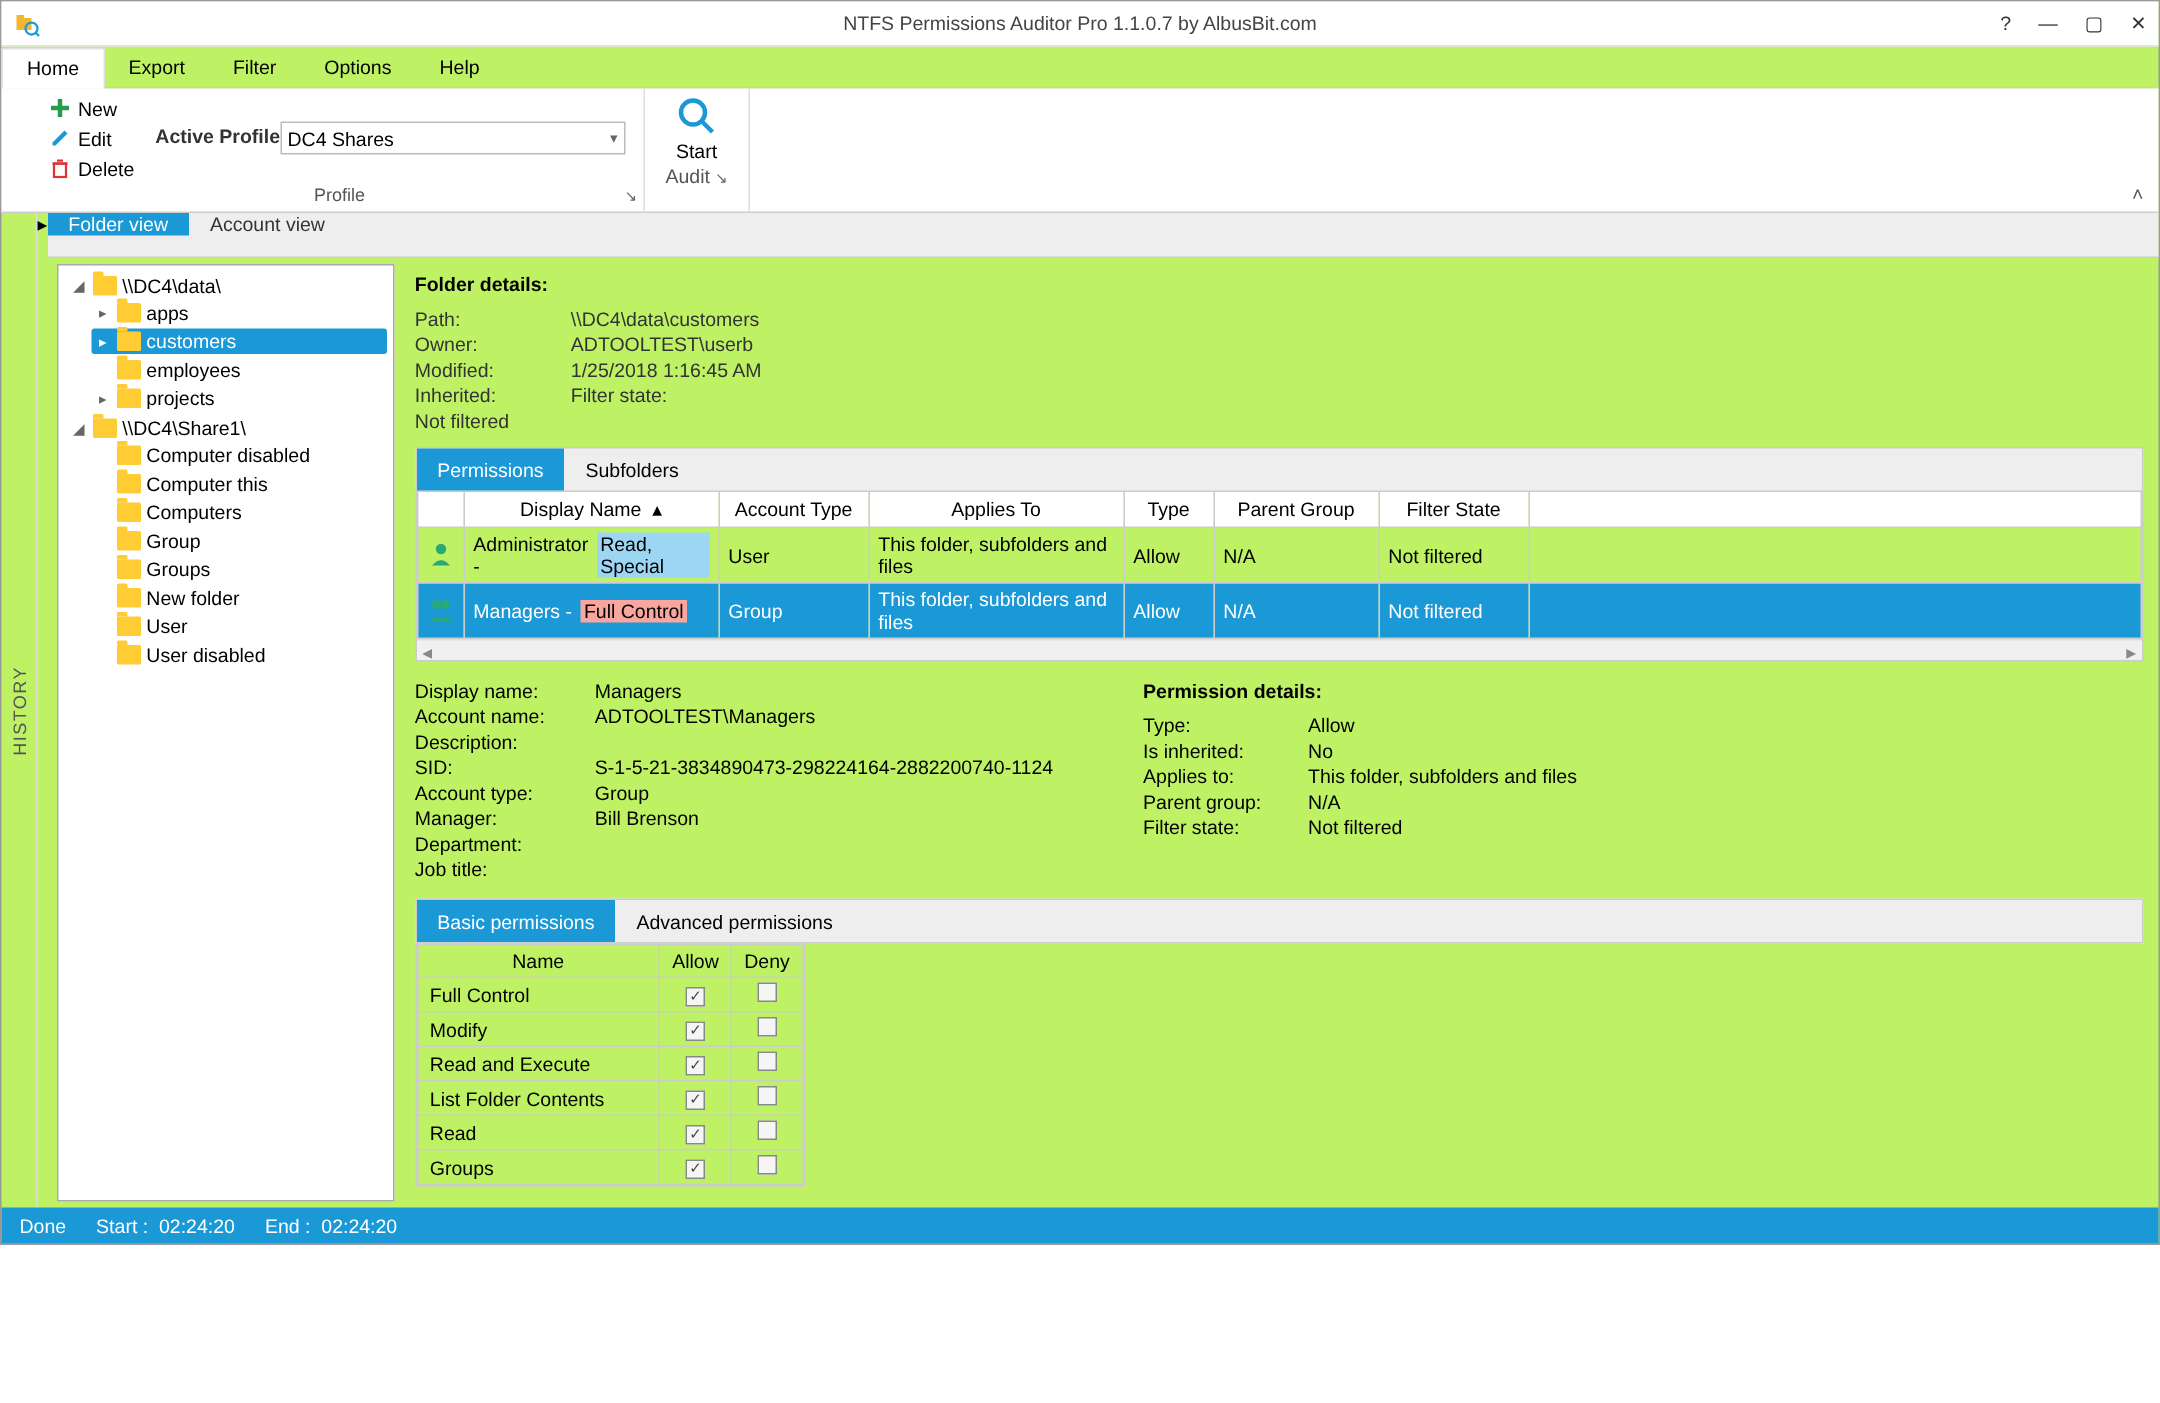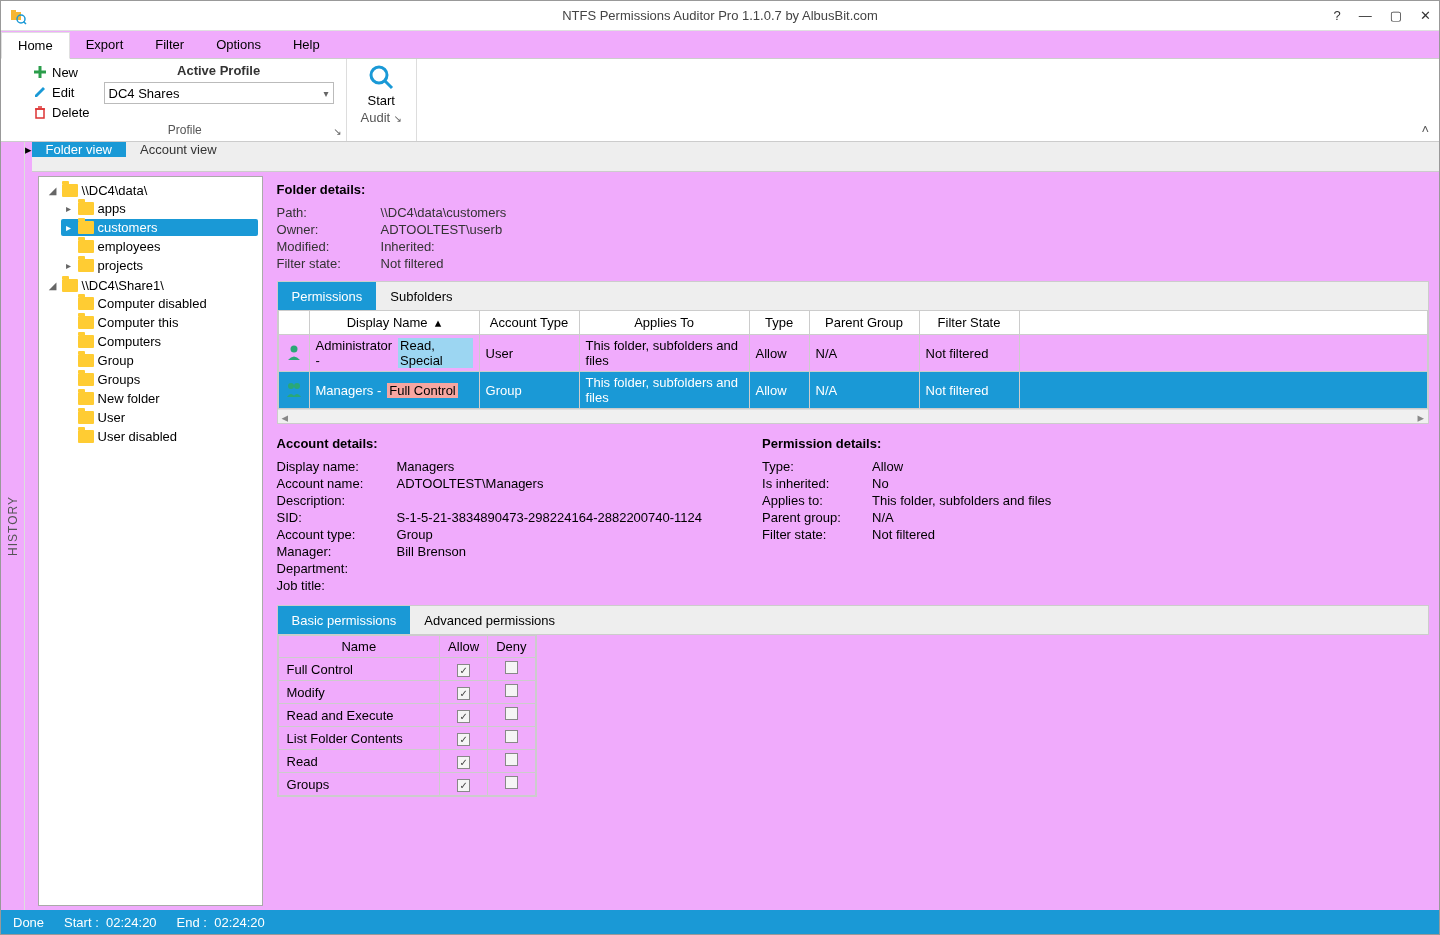--- a/index.html
+++ b/index.html
@@ -1,39 +1,39 @@
 <!DOCTYPE html>
 <html><head>
 <meta charset="utf-8">
 <style>
 * { box-sizing: border-box; margin: 0; padding: 0; font-family: "Segoe UI", Tahoma, sans-serif; font-size: 13px; }
 body { background: #fff; color: #000; overflow: hidden; }
 
-.window { width: 1440px; height: 935px; border: 1px solid #999; display: flex; flex-direction: column; background: #f0abfc; }
+.window { width: 1440px; height: 830px; border: 1px solid #999; display: flex; flex-direction: column; background: #bef264; }
 
 
 .titlebar { height: 30px; display: flex; align-items: center; padding: 0 8px; background: #fff; border-bottom: 1px solid #e0e0e0; position: relative; }
 .titlebar .app-icon { width: 18px; height: 18px; margin-right: 6px; }
 .titlebar .title { position: absolute; left: 50%; transform: translateX(-50%); color: #444; }
 .titlebar .win-controls { margin-left: auto; display: flex; gap: 18px; font-size: 14px; color: #333; }
 
 
 .menubar { height: 28px; display: flex; align-items: center; border-bottom: 1px solid #ccc; }
 .menubar .menu-item { padding: 5px 16px; cursor: default; }
 .menubar .menu-item.active { border: 1px solid #e0e0e0; border-bottom: 1px solid #fff; background: #fff; position: relative; top: 1px; }
 
 
 .ribbon { display: flex; border-bottom: 1px solid #ccc; padding: 0; background: #fff; }
 .ribbon-group { border-right: 1px solid #ddd; padding: 4px 6px 2px 6px; display: flex; flex-direction: column; position: relative; }
 .ribbon-group-body { display: flex; flex: 1; }
 .ribbon-group-label { text-align: center; color: #555; font-size: 12px; padding: 2px 0; }
 .ribbon-vert-buttons { display: flex; flex-direction: column; gap: 2px; padding-right: 6px; }
 .ribbon-vert-buttons .rbtn { display: flex; align-items: center; gap: 4px; padding: 1px 2px; cursor: default; }
 .rbtn .ico { width: 16px; height: 16px; display: inline-flex; align-items: center; justify-content: center; }
-.profile-pane { display: flex; flex-direction: column; align-items: center; padding: 0 6px; }
+.profile-pane { display: flex; flex-direction: row; align-items: center; padding: 0 6px; }
 .profile-label-top { font-weight: 600; color: #333; margin-bottom: 4px; }
 .profile-select { width: 230px; height: 22px; border: 1px solid #bbb; padding: 0 4px; display: flex; align-items: center; justify-content: space-between; cursor: default; }
 .audit-group { display: flex; flex-direction: column; align-items: center; justify-content: flex-start; padding: 4px 14px; }
 .audit-btn { display: flex; flex-direction: column; align-items: center; cursor: default; gap: 2px; text-align: center; }
 .ribbon-launcher { position: absolute; right: 4px; bottom: 4px; font-size: 10px; color: #666; cursor: default; }
 .ribbon-collapse { margin-left: auto; padding: 4px 10px; color: #555; align-self: flex-end; }
 
 
 .main { display: flex; flex: 1; min-height: 0; }
 .history-tab { width: 24px; border-right: 1px solid #ddd; display: flex; align-items: center; justify-content: center; }
@@ -307,20 +307,21 @@
         </div>
 
         <div class="detail-pane">
           <div class="section-title">Folder details:</div>
           <div class="kv">
             <span class="k">Path:</span>
               <span class="v">\\DC4\data\customers</span>
             <span class="k">Owner:</span>
               <span class="v">ADTOOLTEST\userb</span>
             <span class="k">Modified:</span>
+              <span class="v">1/25/2018 1:16:45 AM</span>
             <span class="k">Inherited:</span>
             <span class="k">Filter state:</span>
               <span class="v">Not filtered</span>
           </div>
 
           <div class="inner-tabs">
             <div class="inner-tab active">Permissions</div>
             <div class="inner-tab">Subfolders</div>
           </div>
 
@@ -378,21 +379,20 @@
                 </tbody>
             </table>
             <div class="scroll-strip">
                 <span>◂</span>
                 <span>▸</span>
               </div>
           </div>
 
           <div class="two-col-details">
             <div>
-              <div class="section-title">Account details:</div>
               <div class="kv2">
                 <span>Display name:</span>
                   <span>Managers</span>
                 <span>Account name:</span>
                   <span>ADTOOLTEST\Managers</span>
                 <span>Description:</span>
                   <span></span>
                 <span>SID:</span>
                   <span>S-1-5-21-3834890473-298224164-2882200740-1124</span>
                 <span>Account type:</span>

